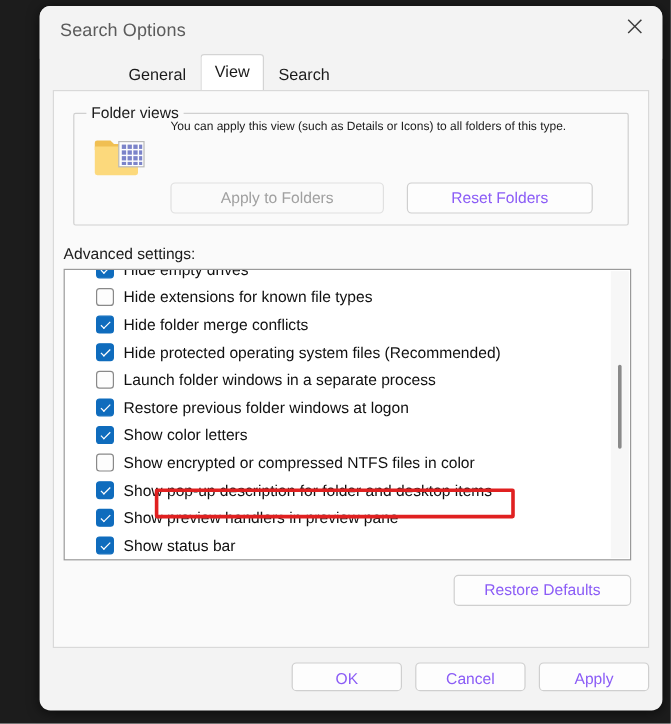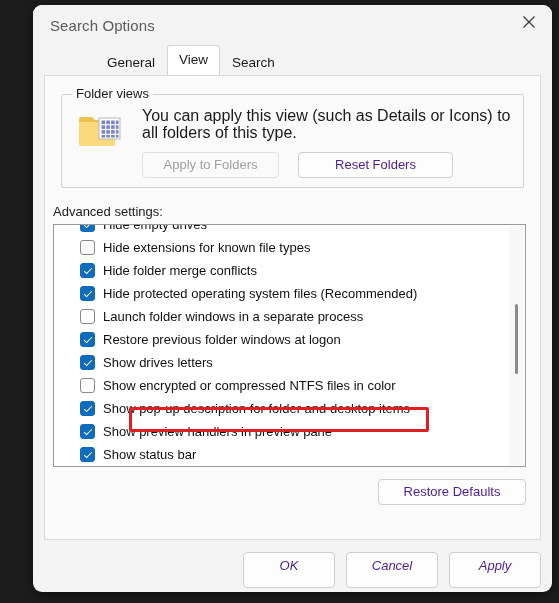--- a/index.html
+++ b/index.html
@@ -124,54 +124,54 @@
   #folder-icon {
     position: absolute;
     left: 15px;
     top: 18px;
     width: 46px;
     height: 38px;
   }
   #folder-desc {
     position: absolute;
     left: 80px;
-    top: 12px;
+    top: 2px;
     right: 12px;
-    font-size: 16px;
+    font-size: 10px;
     color: #1a1a1a;
     line-height: 17px;
   }
   #folder-btn-row {
     position: absolute;
     left: 80px;
     top: 57px;
     right: 12px;
     display: flex;
     gap: 19px;
   }
   .winbtn {
     font-family: "Liberation Sans", sans-serif;
     font-size: 13px;
     background: #fdfdfd;
     border: 1px solid #cfcfcf;
     border-radius: 4px;
-    color: #4c1d95;
+    color: #8b5cf6;
     height: 26px;
     line-height: 24px;
     text-align: center;
     box-sizing: border-box;
     cursor: default;
     padding: 0 8px;
   }
   .winbtn.disabled {
     color: #a0a0a0;
     background: #fafafa;
     border-color: #e0e0e0;
   }
-  #apply-to-folders { width: 137px; }
+  #apply-to-folders { width: 178px; }
   #reset-folders { width: 155px; }
 
   
   #adv-label {
     position: absolute;
     left: 8px;
     top: 128px;
     font-size: 13px;
     color: #1a1a1a;
   }
@@ -280,21 +280,21 @@
     height: 52px;
     position: relative;
   }
   #footer-btns {
     position: absolute;
     right: 11px;
     top: 12px;
     display: flex;
     gap: 11px;
   }
-  .footbtn { width: 92px; height: 36px; line-height: 26px; font-style: italic; }
+  .footbtn { width: 92px; height: 24px; line-height: 26px; }
 </style>
 </head>
 <body>
 
 <div id="dialog">
 
   <div id="titlebar">
     <div id="title-text">Search Options</div>
     <div id="close-btn">
       <svg width="14" height="14" viewBox="0 0 14 14" aria-hidden="true">
@@ -373,21 +373,21 @@
         <div class="opt-row">
           <span class="cb off"></span>
           <span class="opt-label">Launch folder windows in a separate process</span>
         </div>
         <div class="opt-row">
           <span class="cb on"></span>
           <span class="opt-label">Restore previous folder windows at logon</span>
         </div>
         <div class="opt-row">
           <span class="cb on"></span>
-          <span class="opt-label">Show drives letters</span>
+          <span class="opt-label">Show color letters</span>
         </div>
         <div class="opt-row">
           <span class="cb off"></span>
           <span class="opt-label">Show encrypted or compressed NTFS files in color</span>
         </div>
         <div class="opt-row">
           <span class="cb on"></span>
           <span class="opt-label">Show pop-up description for folder and desktop items</span>
         </div>
         <div class="opt-row">

